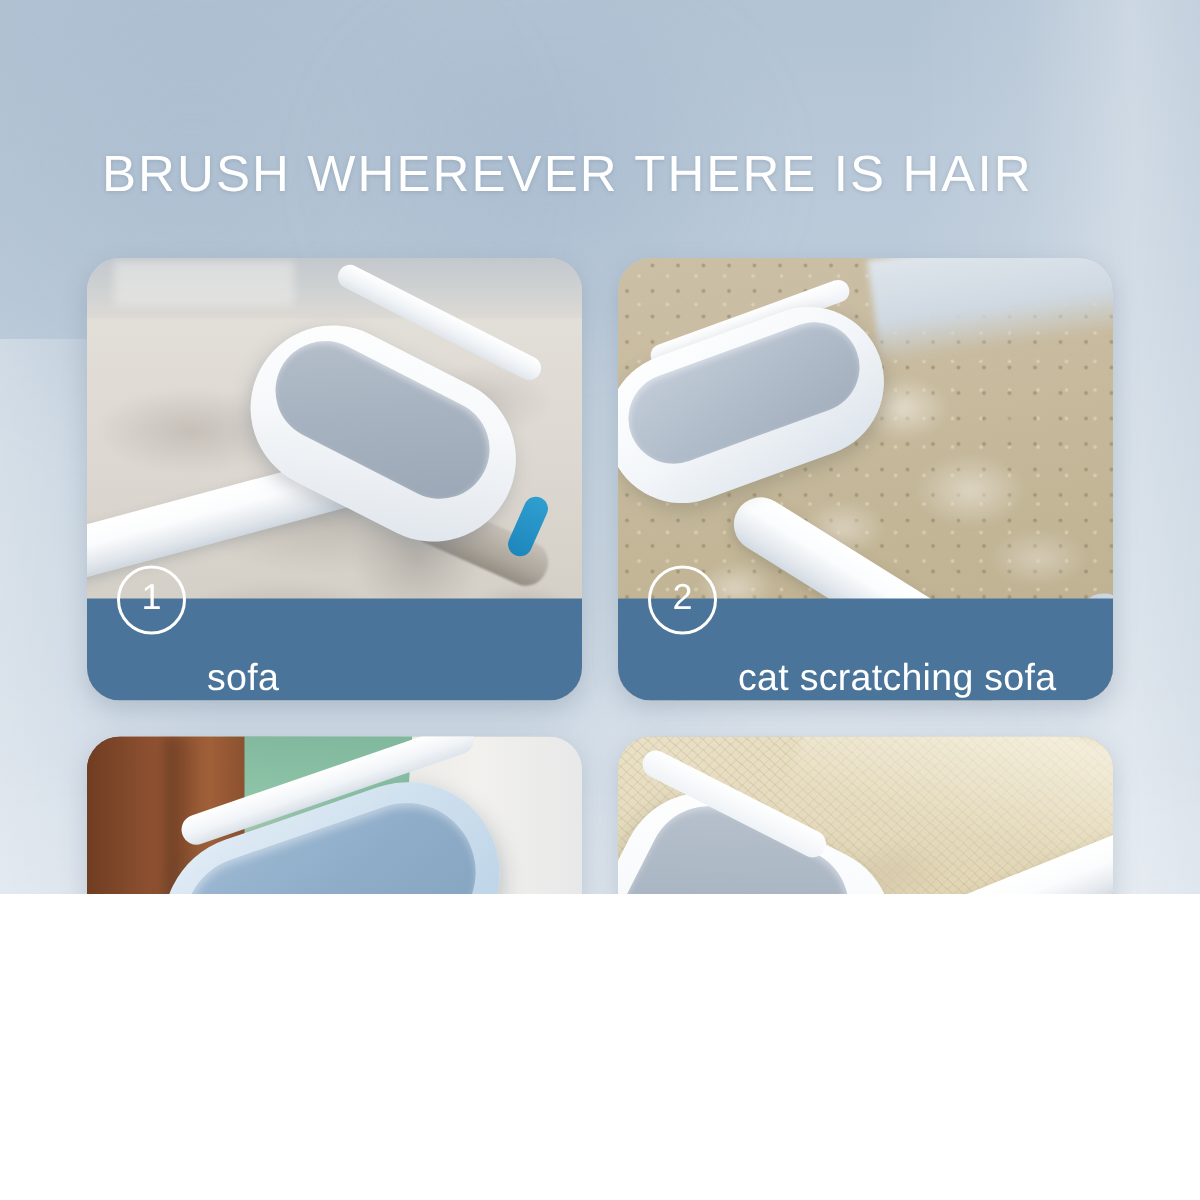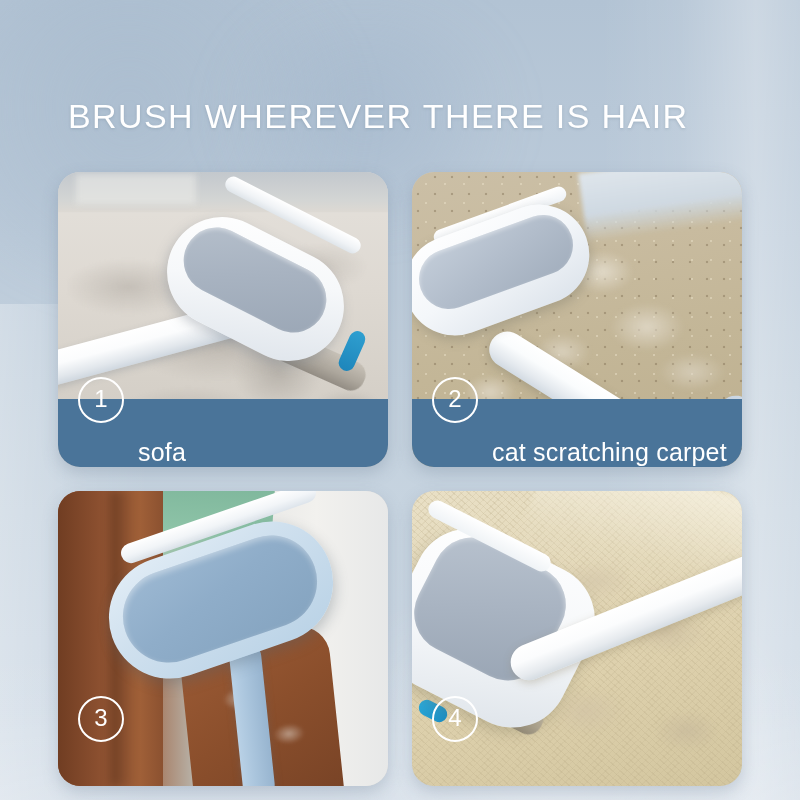--- a/index.html
+++ b/index.html
@@ -7,21 +7,21 @@
     padding: 0;
     background: #ffffff;
   }
   body {
     font-family: "Liberation Sans", sans-serif;
   }
 
   #poster {
     position: relative;
     width: 800px;
-    height: 800px;
+    height: 596px;
     overflow: hidden;
     background: #a21caf;
   }
 
   
   .bg-base {
     position: absolute;
     inset: 0;
     background: linear-gradient(to bottom,
         #b2c3d4 0%,
@@ -543,21 +543,21 @@
         <div class="s2-grain"></div>
         <div class="s2-topedge"></div>
         <div class="s2-fur"></div>
         <div class="s2-handle-tip"></div>
         <div class="s2-handle"></div>
         <div class="s2-blade"></div>
         <div class="s2-head"></div>
         <div class="s2-pad"></div>
       </div>
       <div class="caption">
-        <div class="caption-text">cat scratching carpet</div>
+        <div class="caption-text">cat scratching sofa</div>
       </div>
       <div class="badge">
         <span>2</span>
       </div>
     </div>
 
     <div class="card">
       <div class="photo">
         <div class="s3-bg"></div>
         <div class="s3-window"></div>

